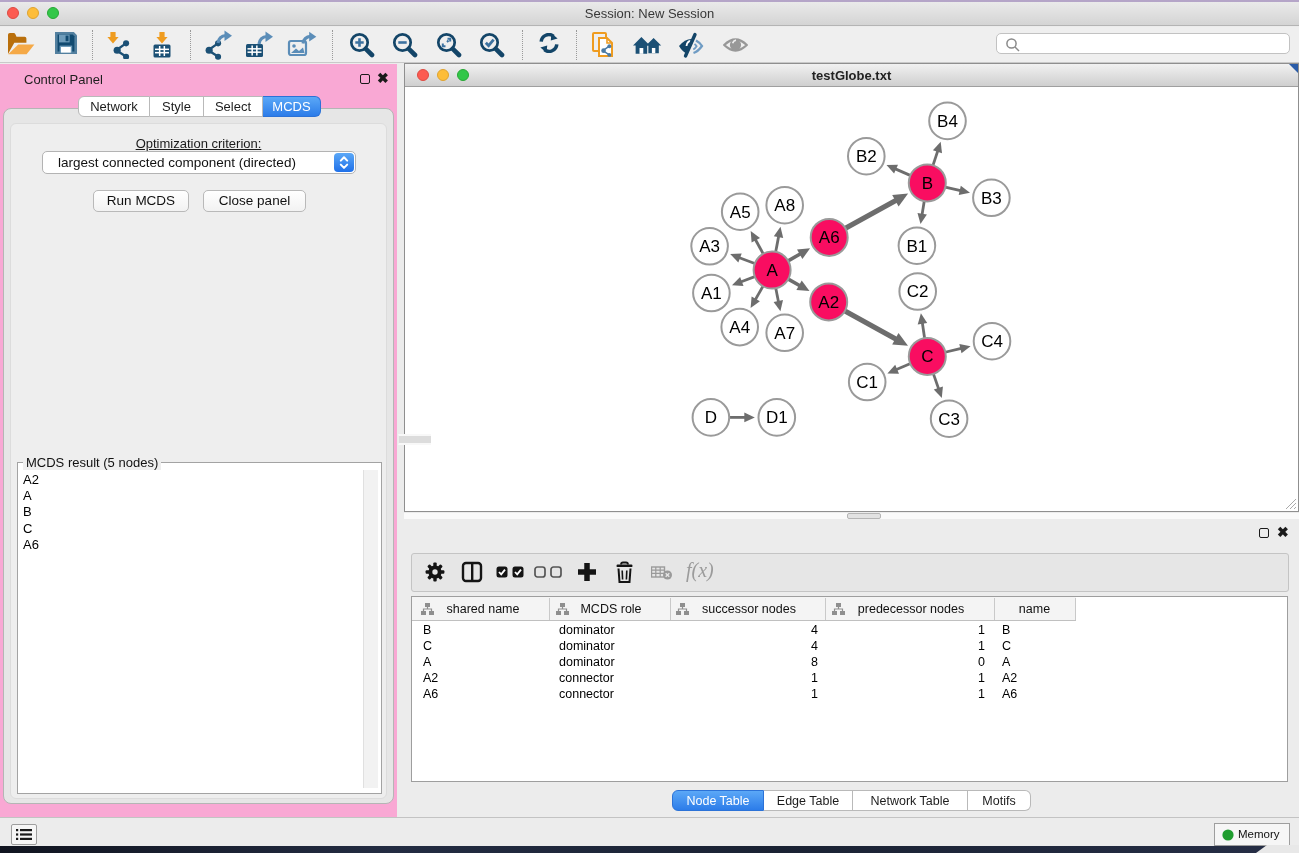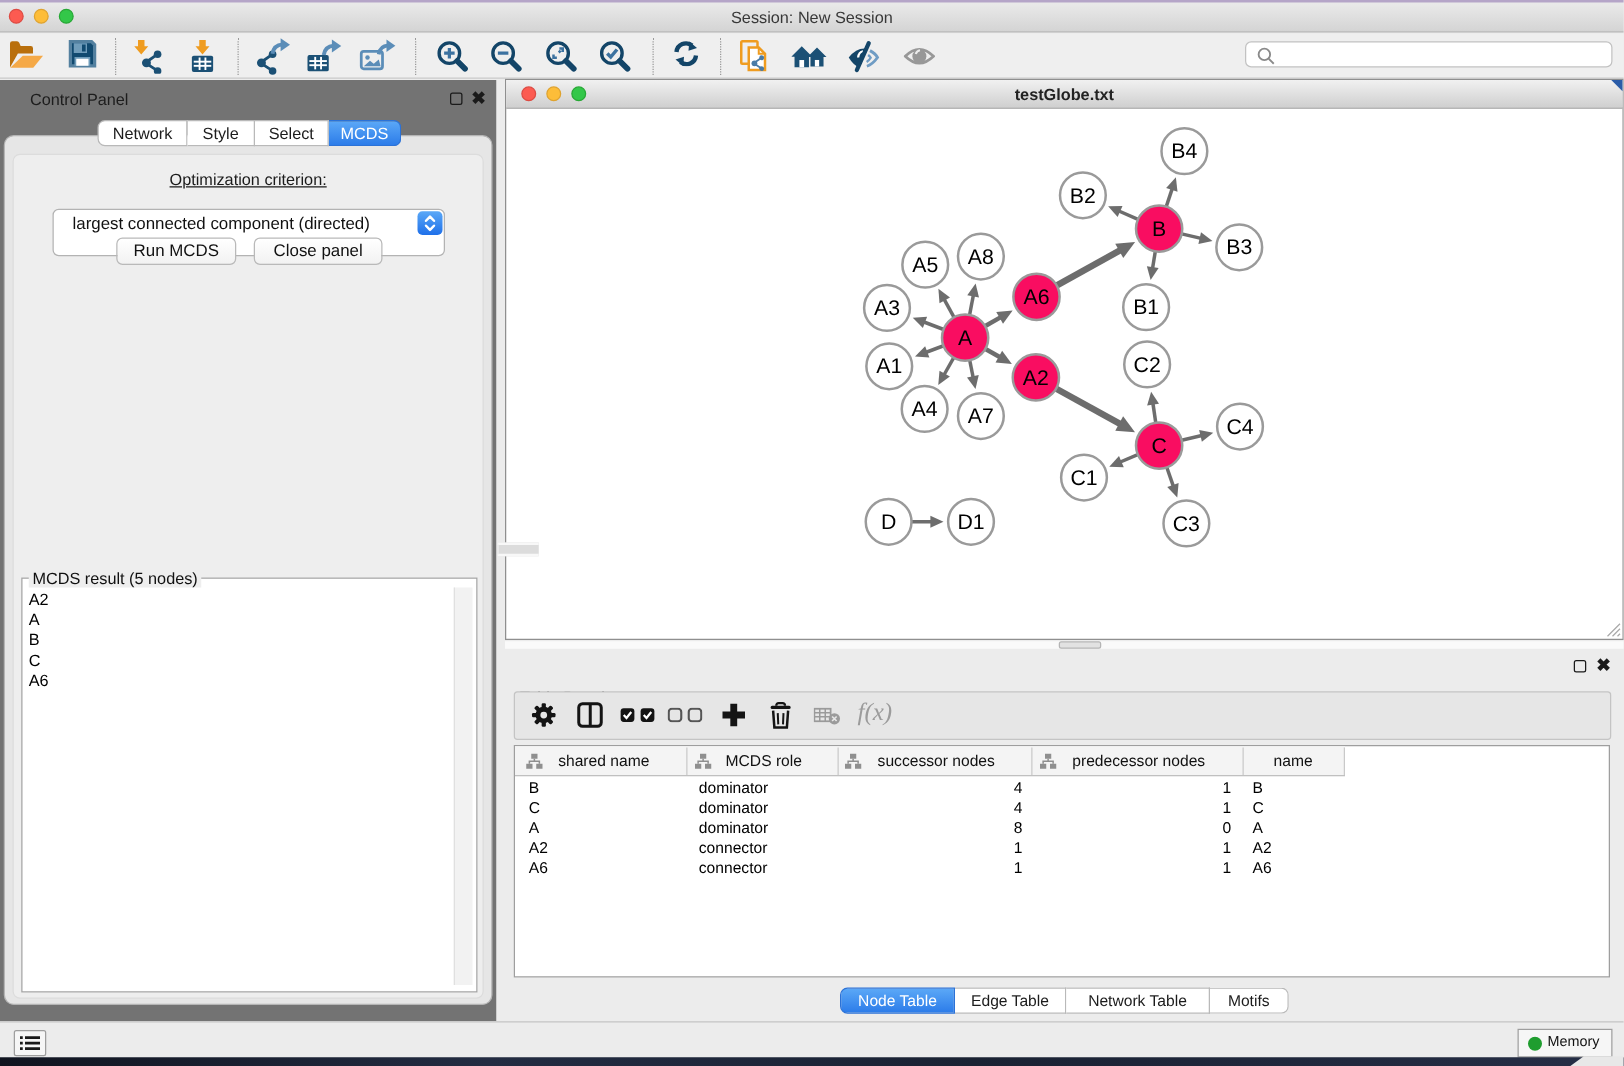--- a/index.html
+++ b/index.html
@@ -17,38 +17,38 @@
 #title { position:absolute; top:6px; left:0; width:100%; text-align:center;
   font-size:13px; color:#383838; }
 
 #toolbar { left:0; top:27px; width:1299px; height:36px; background:#efefef;
   border-bottom:1px solid #c9c9c9; }
 .tsep { position:absolute; top:3px; height:30px; width:0;
   border-left:1px dotted #9a9a9a; }
 #search { position:absolute; left:996px; top:6px; width:294px; height:21px;
   background:#fff; border:1px solid #c2c2c2; border-radius:5px; }
 
-#cpanel { left:0; top:64px; width:397px; height:753px; background:#737373; }
+#cpanel { left:0; top:64px; width:397px; height:753px; background:#f9a8d4; }
 #cpanel .hdr { position:absolute; left:24px; top:8px; font-size:13px; color:#1d1d1d; }
 .wbox { position:absolute; width:10px; height:10px; border:1.5px solid #1a1a1a; border-radius:2px; }
 .wx { position:absolute; font-size:13px; font-weight:bold; color:#1a1a1a; }
 #cpbody { position:absolute; left:3px; top:44px; width:391px; height:696px;
   background:#e6e6e6; border:1px solid #b5b5b5; border-radius:8px; }
 #cpinner { position:absolute; left:6px; top:14px; width:377px; height:676px;
   background:#eeeeee; border:1px solid #dcdcdc; border-radius:6px; }
 .tabs { position:absolute; display:flex;align-items:flex-end; }
 .tab { height:21px; background:#fff; border:1px solid #b9b9b9; border-left:none;
   font-size:13px; color:#1c1c1c; text-align:center; line-height:20px; }
 .tab:first-child { border-left:1px solid #b9b9b9; border-radius:6px 0 0 6px; }
 .tab:last-child { border-radius:0 6px 6px 0; }
 .tab.sel { background:linear-gradient(#5ba8f7,#2c7ce9); color:#fff; border-color:#2b72d7; }
 #cptabs { left:78px; top:32px; }
 #optlabel { position:absolute; left:0; top:72px; width:100%; text-align:center;
   font-size:13px; color:#1b1b1b;text-decoration:underline; }
-#selectbox { position:absolute; left:42px; top:103px; width:314px; height:38px;
+#selectbox { position:absolute; left:42px; top:87px; width:314px; height:23px;
   background:#fff; border:1px solid #b3b3b3; border-radius:5px; }
 #selectbox .txt { position:absolute; left:15px; top:3px; font-size:13.5px; color:#111; }
 #selectbox .spin { position:absolute; right:1px; top:1px; width:20px; height:19px;
   border-radius:4px; background:linear-gradient(#5ba8f7,#1f70e9); }
 .btn { position:absolute; height:22px; background:linear-gradient(#ffffff,#f2f2f2);
   border:1px solid #b9b9b9; border-radius:5px; font-size:13.5px; color:#111;
   text-align:center; line-height:20px; }
 #groupbox { position:absolute; left:17px; top:398px; width:365px; height:332px;
   background:#fff; border:1px solid #a3a3a3; }
 #grouplabel { position:absolute; left:5px; top:-8px; background:#eeeeee;

